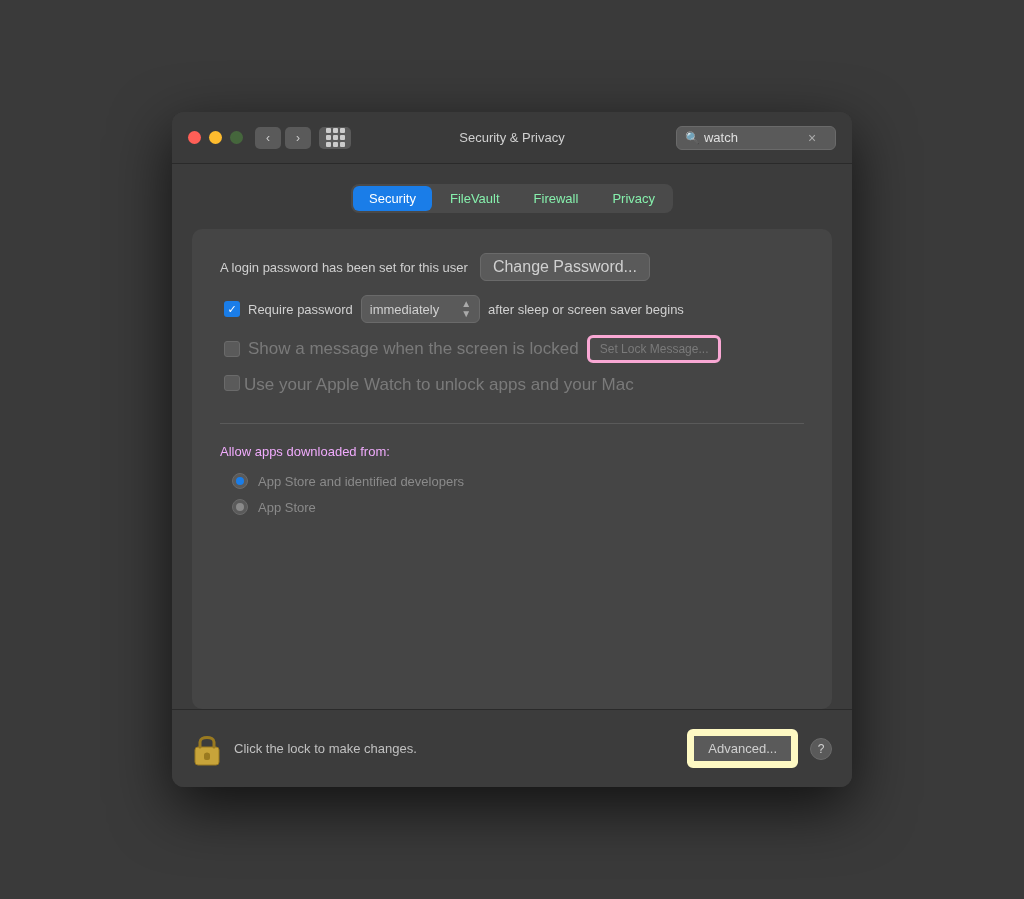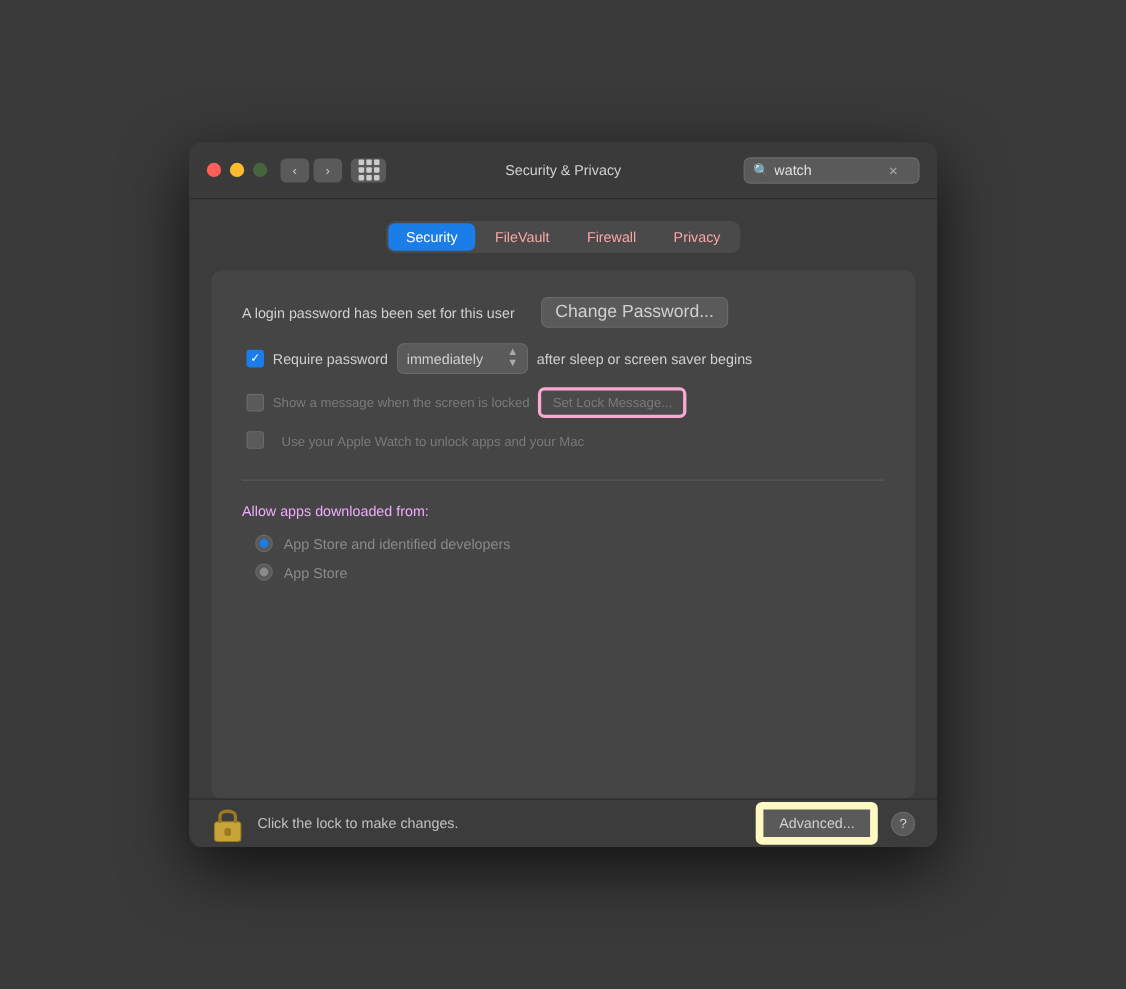--- a/index.html
+++ b/index.html
@@ -146,40 +146,40 @@
       background: #4a4a4a;
       border-radius: 8px;
       padding: 2px;
       gap: 2px;
     }
 
     .tab {
       padding: 5px 16px;
       border-radius: 6px;
       font-size: 13px;
-      color: #fca5a5;
+      color: #86efac;
       cursor: pointer;
     }
 
     .tab.active {
       background: #1a7de8;
       color: #fff;
     }
 
     .panel {
       background: #454545;
       border-radius: 10px;
       padding: 24px 28px;
       min-height: 480px;
     }
 
     .login-row {
       display: flex;
       align-items: center;
-      gap: 24px;
+      gap: 12px;
       margin-bottom: 14px;
     }
 
     .login-label {
       color: #d0d0d0;
       font-size: 13px;
     }
 
     .btn-gray {
       background: #5a5a5a;
@@ -259,37 +259,37 @@
       width: 16px;
       height: 16px;
       background: #5a5a5a;
       border: 1px solid #6a6a6a;
       border-radius: 3px;
       flex-shrink: 0;
     }
 
     .disabled-label {
       color: #7a7a7a;
-      font-size: 12px;
+      font-size: 17px;
     }
 
     .btn-disabled {
       background: #4a4a4a;
       border: 3px solid #f9a8d4;
       border-radius: 6px;
       color: #7a7a7a;
       font-size: 12px;
       padding: 4px 10px;
       cursor: default;
     }
 
     .apple-watch-row {
       display: flex;
-      align-items: flex-end;
-      gap: 16px;
+      align-items: flex-start;
+      gap: 4px;
       margin-left: 4px;
     }
 
     .divider {
       border: none;
       border-top: 1px solid #5a5a5a;
       margin: 28px 0 20px 0;
     }
 
     .allow-section {}
@@ -332,21 +332,21 @@
     }
 
     .radio-label {
       color: #8a8a8a;
       font-size: 13px;
     }
 
     .footer {
       display: flex;
       align-items: center;
-      padding: 2px 20px;
+      padding: 19px 20px;
       background: #3c3c3c;
       border-top: 1px solid #2a2a2a;
       gap: 12px;
     }
 
     .lock-icon-wrapper {
       display: flex;
       align-items: center;
       flex-shrink: 0;
     }

